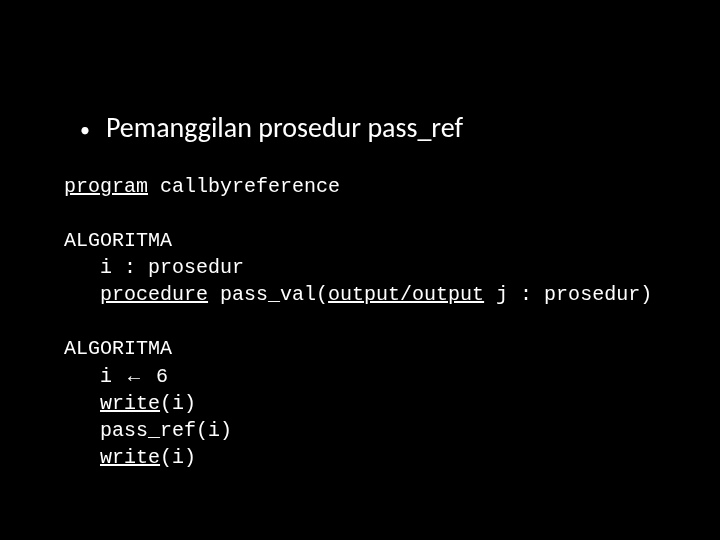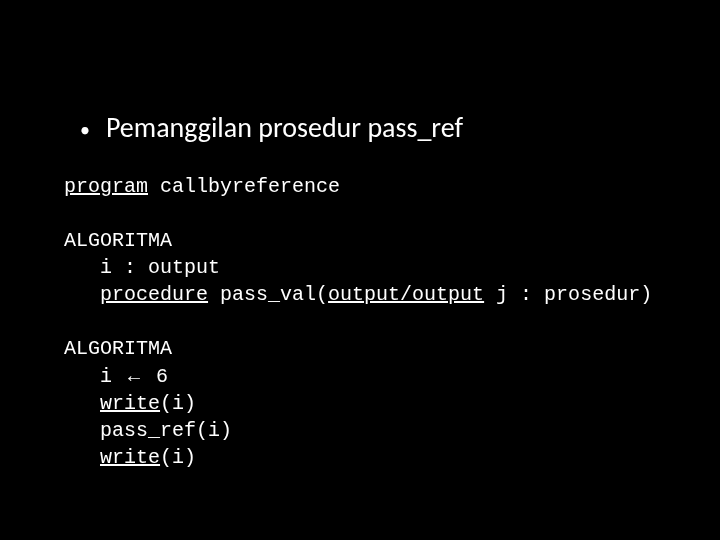--- a/index.html
+++ b/index.html
@@ -53,21 +53,21 @@
 <div class="slide">
 
   <div class="bullet-row">
     <span class="bullet-dot">•</span>
     <span class="bullet-text">Pemanggilan prosedur pass_ref</span>
   </div>
 
   <div class="code-block"><span class="u">program</span><span> callbyreference</span>
 <span></span>
 <span>ALGORITMA</span>
-<span>   i : output</span>
+<span>   i : prosedur</span>
 <span>   </span><span class="u">procedure</span><span> pass_val(</span><span class="u">output/output</span><span> j : prosedur)</span>
 <span></span>
 <span>ALGORITMA</span>
 <span>   i </span><span class="arrow">←</span><span> 6</span>
 <span>   </span><span class="u">write</span><span>(i)</span>
 <span>   pass_ref(i)</span>
 <span>   </span><span class="u">write</span><span>(i)</span></div>
 
 </div>
 

